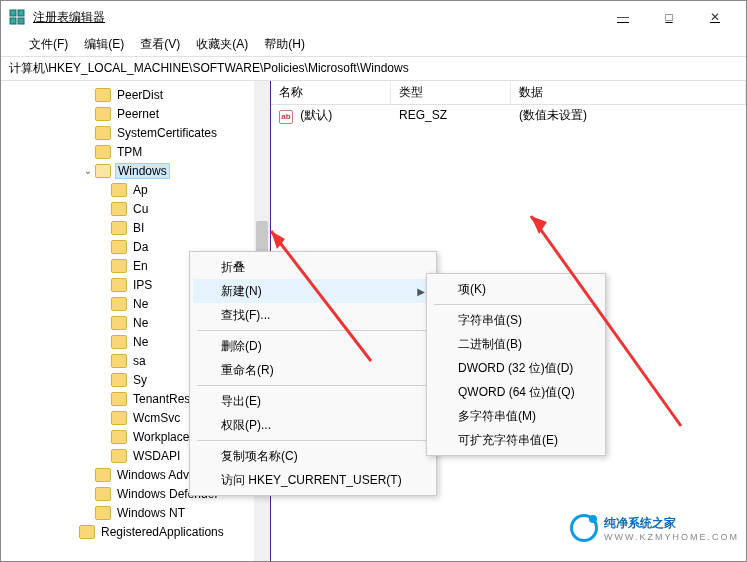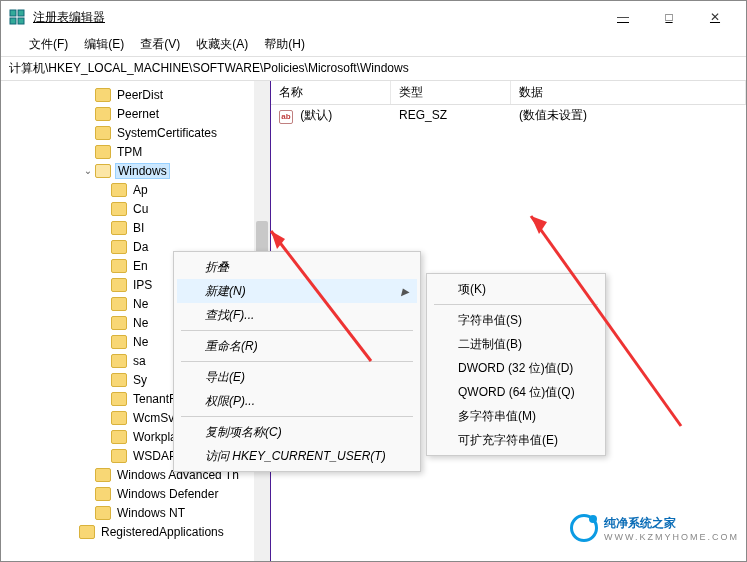--- a/index.html
+++ b/index.html
@@ -31,21 +31,21 @@
 .col3 { flex: 1; }
 .list-body { flex: 1; }
 .list-row { display: flex; height: 20px; align-items: center; }
 .list-row .cell { padding: 12px 8px; }
 .val-icon { display: inline-block; width: 14px; height: 14px; border: 1px solid #c08080; background: #fff; color: #c04040; font-size: 8px; font-weight: bold; text-align: center; line-height: 12px; margin-right: 4px; border-radius: 2px; }
 .ctx-menu { position: absolute; background: #f9f9f9; border: 1px solid #ccc; box-shadow: 2px 2px 6px rgba(0,0,0,0.2); padding: 3px; z-index: 10; }
 .ctx-menu .mrow { height: 24px; display: flex; align-items: center; padding: 0 24px 0 28px; position: relative; white-space: nowrap; }
 .ctx-menu .mrow.highlight { background: #e5f3ff; }
 .ctx-menu .sep { height: 1px; background: #d0d0d0; margin: 3px 4px; }
 .ctx-menu .arrow { position: absolute; right: 8px; font-size: 10px; color: #555; }
-.menu1 { left: 172px; top: 170px; width: 248px; font-style: italic; }
+.menu1 { left: 188px; top: 170px; width: 248px; }
 .menu2 { left: 425px; top: 192px; width: 180px; }
 .red-arrow { position: absolute; pointer-events: none; z-index: 20; }
 .watermark { position: absolute; right: 8px; bottom: 20px; display: flex; align-items: center; color: #0b6db7; font-size: 14px; font-weight: bold; z-index: 30; }
 .watermark .wm-icon { width: 28px; height: 28px; border-radius: 50%; border: 3px solid #0b9be3; margin-right: 6px; position: relative; }
 .watermark .wm-icon::after { content: ""; position: absolute; width: 8px; height: 8px; background: #0b9be3; border-radius: 50%; right: -2px; top: -2px; }
 .watermark .sub { font-size: 9px; color: #888; display: block; letter-spacing: 2px; font-weight: normal; }
 .scroll-v { position: absolute; right: 0; top: 0; bottom: 0; width: 16px; background: #f0f0f0; }
 .scroll-v .thumb { position: absolute; left: 2px; right: 2px; top: 140px; height: 90px; background: #c8c8c8; border-radius: 2px; }
 </style>
 </head>
@@ -252,20 +252,21 @@
           <div class="cell col3">(数值未设置)</div>
         </div>
       </div>
     </div>
 
     <div class="ctx-menu menu1" id="menu1">
         <div class="mrow">折叠</div>
         <div class="mrow highlight">新建(N)<span class="arrow">▶</span></div>
         <div class="mrow">查找(F)...</div>
         <div class="sep"></div>
+        <div class="mrow">删除(D)</div>
         <div class="mrow">重命名(R)</div>
         <div class="sep"></div>
         <div class="mrow">导出(E)</div>
         <div class="mrow">权限(P)...</div>
         <div class="sep"></div>
         <div class="mrow">复制项名称(C)</div>
         <div class="mrow">访问 HKEY_CURRENT_USER(T)</div>
       </div>
     <div class="ctx-menu menu2" id="menu2">
         <div class="mrow">项(K)</div>

